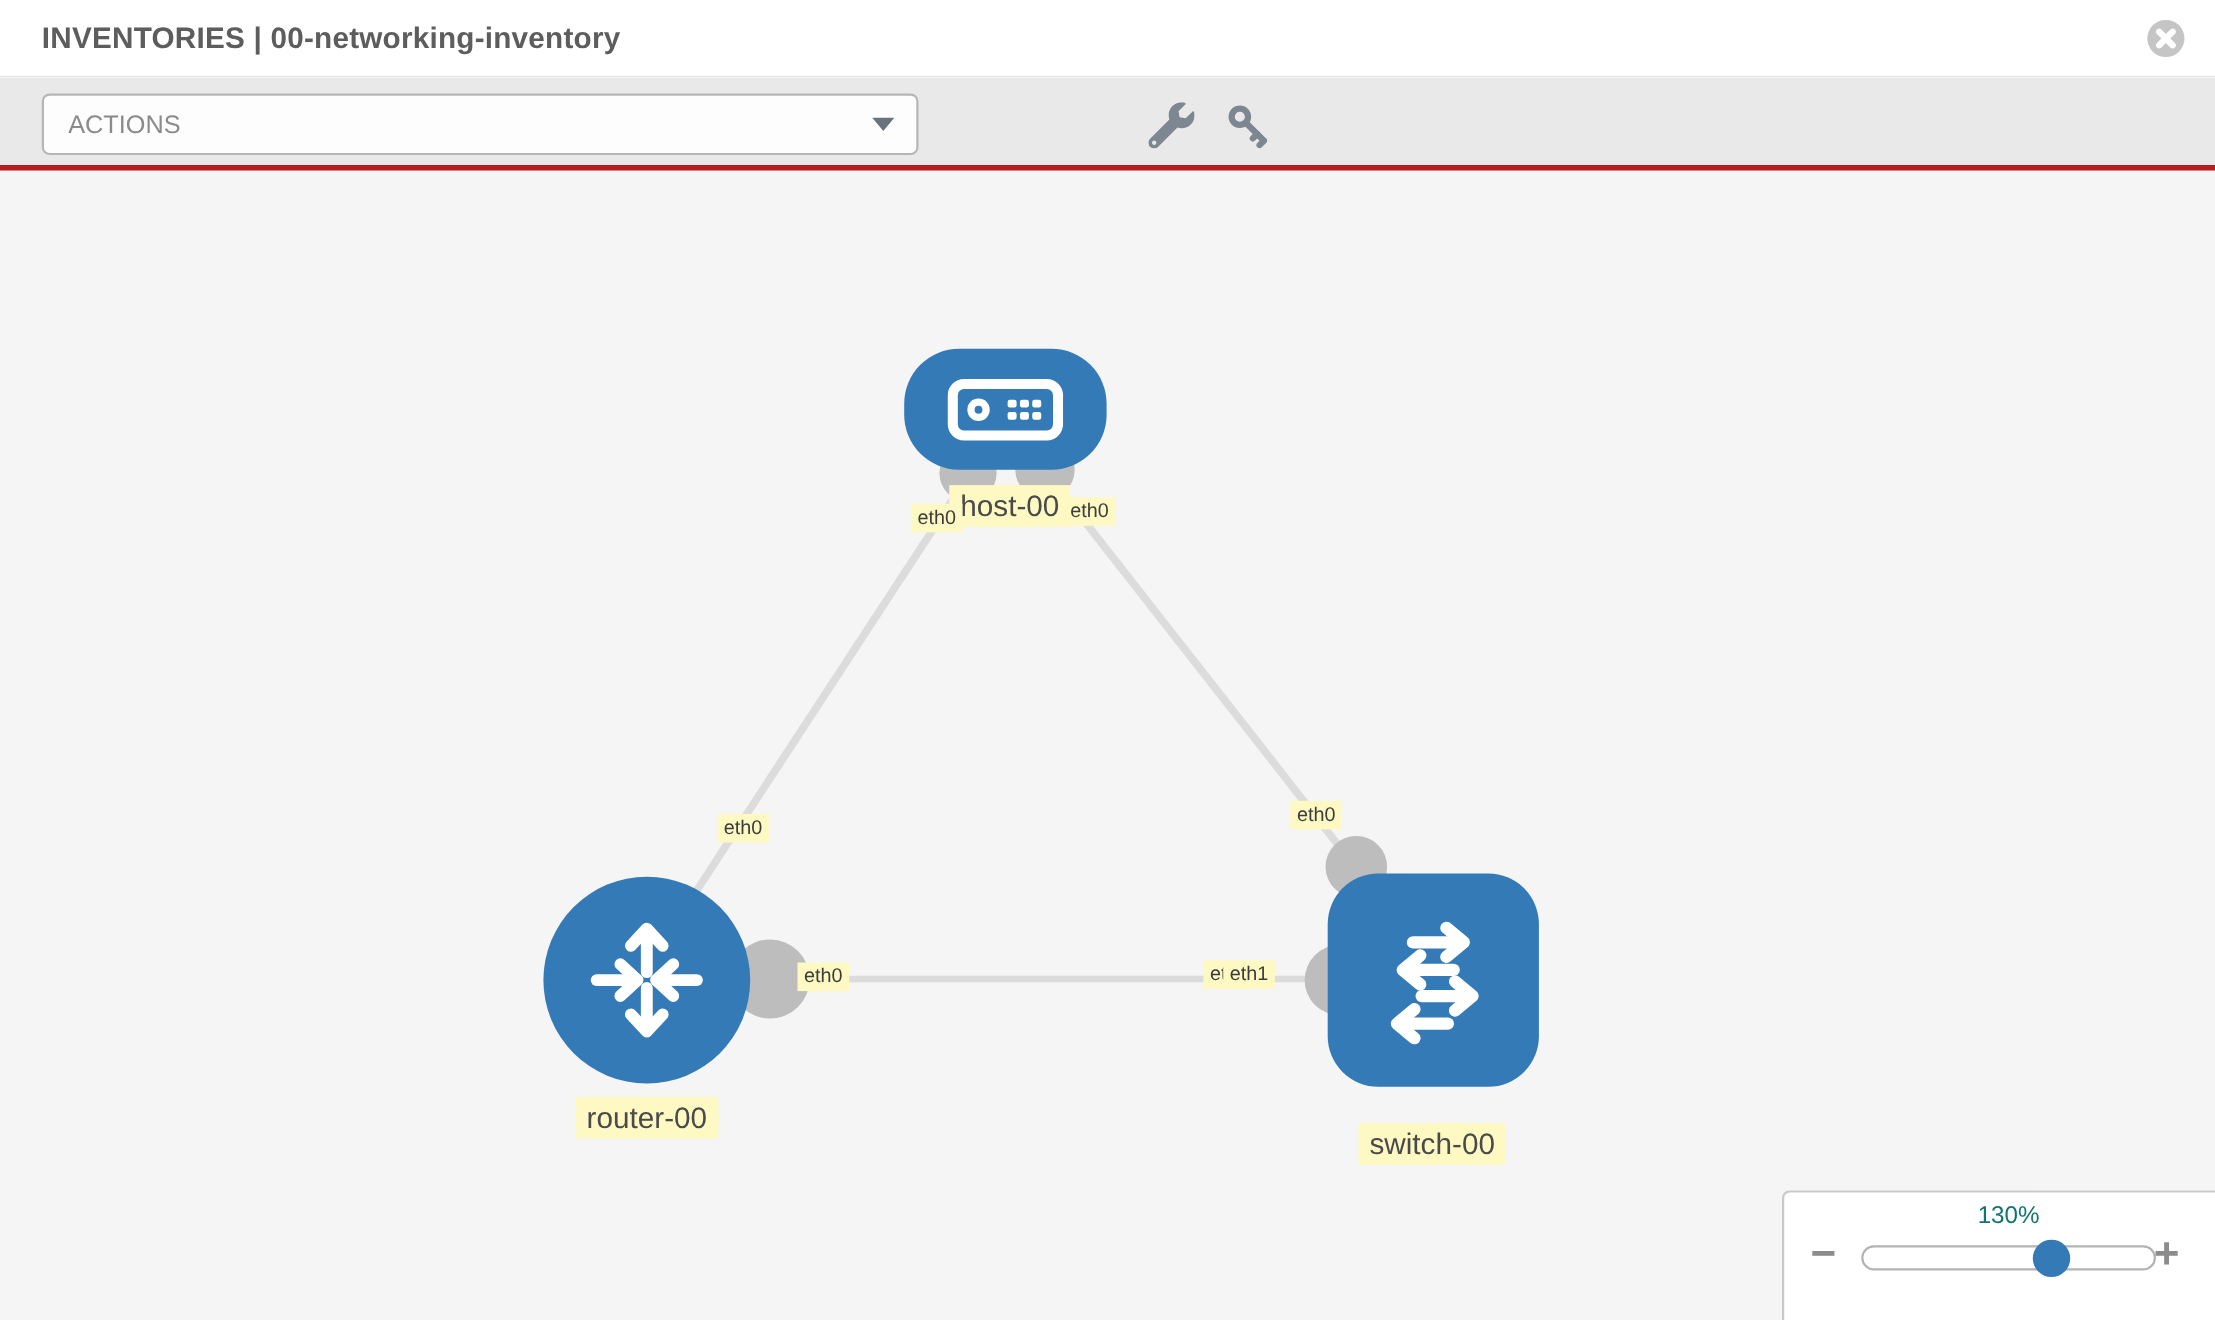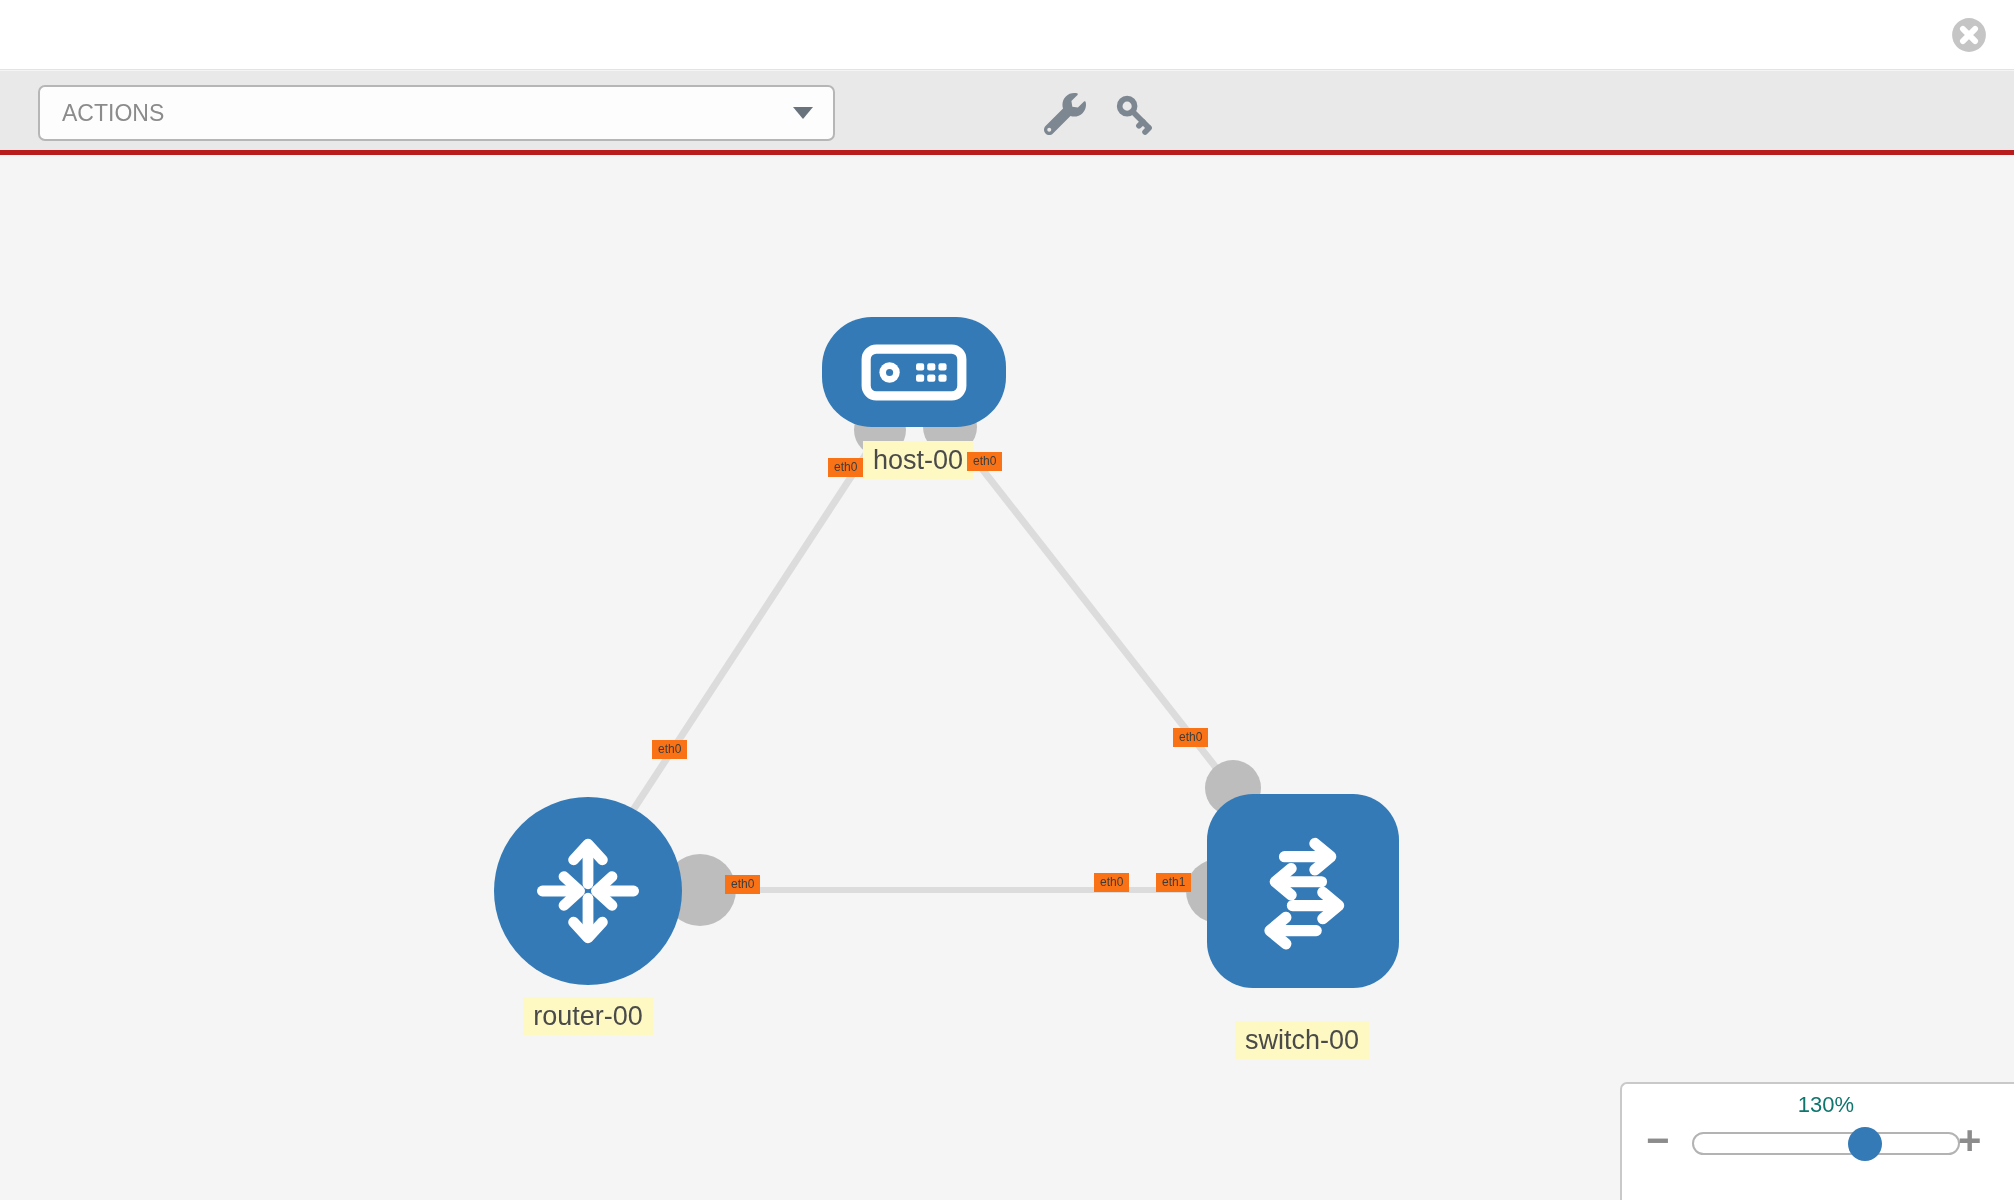--- a/index.html
+++ b/index.html
@@ -40,49 +40,50 @@
   .node-host   { left:822px;  top:160px; width:184px; height:110px; border-radius:50px; }
   .node-router { left:494px;  top:640px; width:188px; height:188px; border-radius:50%; }
   .node-switch { left:1207px; top:637px; width:192px; height:194px; border-radius:46px; }
 
   .node-label { position:absolute; transform:translateX(-50%); background:#fef9c3;
     color:#4a4a4a; font-size:27px; padding:3px 10px; white-space:nowrap; line-height:1.2; }
   .label-host   { left:918px;  top:284px; }
   .label-router { left:588px;  top:840px; }
   .label-switch { left:1302px; top:840px;margin-top:24px; }
 
-  .if-label { position:absolute; background:#f97316; color:#3c3c3c; font-size:12px;
+  .if-label { position:absolute; background:#fef9c3; color:#3c3c3c; font-size:18px;
     padding:3px 6px; line-height:1.1; white-space:nowrap; }
   .if-host-left    { left:828px;  top:301px; }
   .if-host-right   { left:967px;  top:295px; }
   .if-link-hr      { left:652px;  top:583px; }
   .if-link-hs      { left:1173px; top:571px; }
   .if-router-right { left:725px;  top:718px; }
   .if-switch-under { left:1094px; top:716px; }
-  .if-switch-over  { left:1156px; top:716px; }
+  .if-switch-over  { left:1112px; top:716px; }
 
   
   .zoom-panel { position:absolute; left:1620px; top:925px; width:394px; height:118px;
     background:#ffffff; border:2px solid #c9c9c9; border-right:none; border-bottom:none;
     border-top-left-radius:7px; }
   .zoom-level { position:absolute; left:204px; top:8px; transform:translateX(-50%);
     font-size:22px; color:#0f766e; }
   .zoom-minus, .zoom-plus { position:absolute; top:36px; background:none; border:none;
     font-size:40px; font-weight:bold; color:#8c8c8c; cursor:pointer; line-height:1; }
   .zoom-minus { left:24px; }
   .zoom-plus  { left:336px; }
   .zoom-track { position:absolute; left:70px; top:48px; width:268px; height:23px;
     background:#ffffff; border:2px solid #b3b3b3; border-radius:12px; cursor:pointer; }
   .zoom-thumb { position:absolute; left:226px; top:43px; width:34px; height:34px;
     border-radius:50%; background:#337ab7; cursor:grab; }
 </style>
 </head>
 <body>
 
 <div class="header">
+  <div class="page-title">INVENTORIES | 00-networking-inventory</div>
   <button class="close-btn">
     <svg viewBox="0 0 36 36" width="38" height="38">
       <circle cx="18" cy="18" r="16" fill="#c5c5c5"></circle>
       <path d="M12.2 12.2 L23.8 23.8 M23.8 12.2 L12.2 23.8" stroke="#ffffff" stroke-width="5.5" stroke-linecap="round"></path>
     </svg>
   </button>
 </div>
 
 <div class="toolbar">
   <div class="select-box select-actions">

